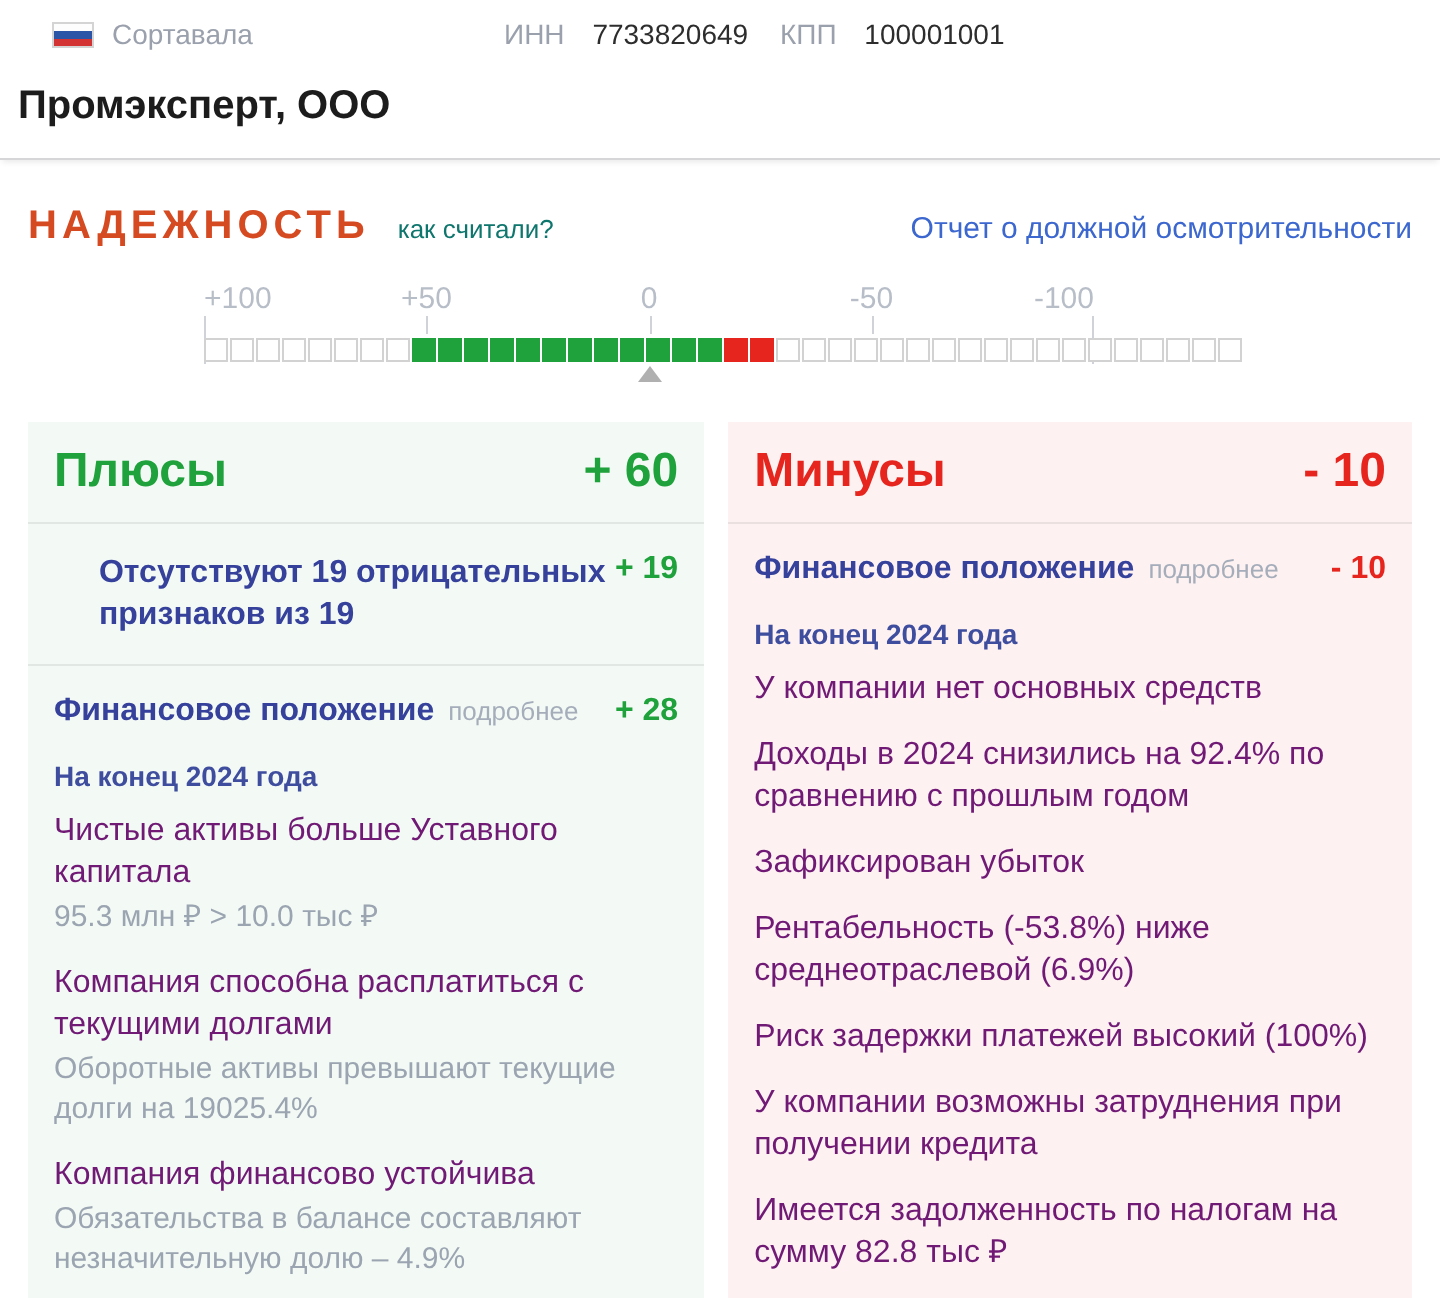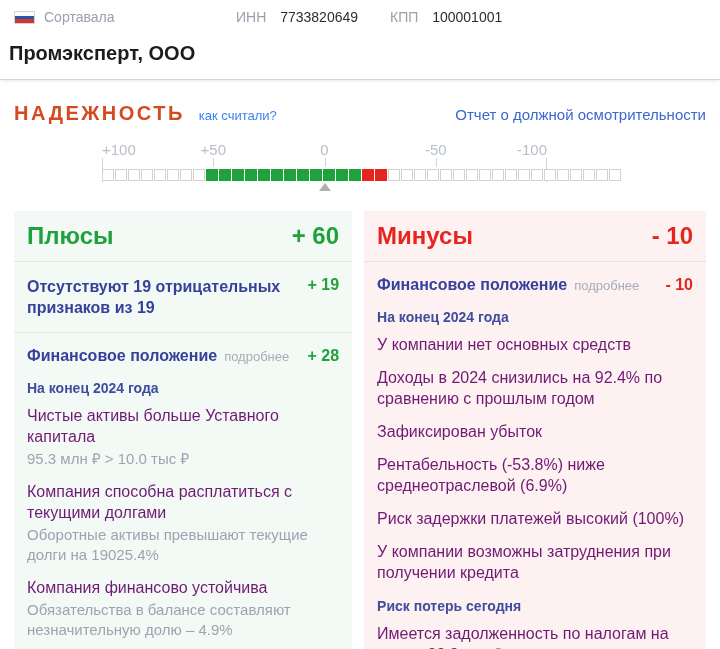--- a/index.html
+++ b/index.html
@@ -4,37 +4,37 @@
 <style>
   :root{
     --green:#1fa13b; --red:#e6261e; --orange:#d54a21; --link-blue:#3c67cf;
     --navy:#35419b; --subheader-navy:#3e4d9e; --muted-gray:#9aa1ad;
     --plus-bg:#f3faf5; --minus-bg:#fdf1f1;
   }
   *{box-sizing:border-box;margin:0;padding:0;}
   html,body{width:720px;height:649px;overflow:hidden;background:#fff;
     font-family:"Liberation Sans",sans-serif;color:#1f1f1f;}
   
-  .topbar{position:relative;height:34px;display:flex;align-items:center;padding:0 14px;font-size:14px;text-align:right;}
+  .topbar{position:relative;height:34px;display:flex;align-items:center;padding:0 26px;font-size:14px;text-align:right;}
   .flag{width:21px;height:13px;border:1px solid #d4d4d4;display:inline-block;
     background:linear-gradient(#fdfdfd 0 33%, #2b56a8 33% 66%, #d43333 66% 100%);}
   .region{color:var(--muted-gray);margin-left:9px;}
   .code-group{position:absolute;top:9px;white-space:nowrap;}
-  .code-inn{left:236px;} .code-kpp{left:390px;}
+  .code-inn{left:252px;} .code-kpp{left:390px;}
   .code-label{color:var(--muted-gray);}
   .code-value{color:#2d2d2d;margin-left:10px;}
   
   .title-row{padding:8px 14px 14px 9px;border-bottom:1px solid #d6d6d8;
     box-shadow:0 2px 3px -1px rgba(0,0,0,0.09);}
   .company-title{font-size:20px;font-weight:bold;color:#1c1c1c;}
   
   .panel{padding:22px 14px 0;}
   .panel-head{display:flex;align-items:baseline;}
   .nad-title{color:var(--orange);font-size:20px;font-weight:bold;letter-spacing:2.5px;}
-  .how-link{color:#3b82f6;font-size:13px;margin-left:14px;cursor:pointer;}
+  .how-link{color:#0f766e;font-size:13px;margin-left:14px;cursor:pointer;}
   .report-link{margin-left:auto;color:var(--link-blue);font-size:15px;cursor:pointer;}
   
   .scale{position:relative;height:56px;margin:16px 0 0 88px;width:445px;}
   .scale-label{position:absolute;top:0;font-size:15px;color:#b8bec8;}
   .sl-0{left:0;} .sl-1{left:25%;transform:translateX(-50%);} .sl-2{left:50%;transform:translateX(-50%);}
   .sl-3{left:75%;transform:translateX(-50%);} .sl-4{right:0;}
   .tick{position:absolute;width:1px;background:#cfd3d9;}
   .tick-edge-l{left:0;top:17px;height:24px;}
   .tick-edge-r{right:0;top:17px;height:24px;}
   .tick-mid{top:17px;height:9px;}
@@ -48,21 +48,21 @@
   
   .columns{display:flex;gap:12px;margin-top:14px;height:447px;overflow:hidden;}
   .col{overflow:hidden;}
   .col-plus{width:352px;background:var(--plus-bg);}
   .col-minus{width:356px;background:var(--minus-bg);}
   .col-head{display:flex;justify-content:space-between;align-items:center;
     padding:11px 13px;font-size:24px;font-weight:bold;border-bottom:1px solid rgba(0,0,0,0.07);}
   .col-plus .col-head{color:var(--green);}
   .col-minus .col-head{color:var(--red);}
   .plus-score{color:var(--green);} .minus-score{color:var(--red);}
-  .item-row{display:flex;justify-content:space-between;padding:14px 13px;
+  .item-row{display:flex;justify-content:flex-end;padding:14px 13px;
     border-bottom:1px solid rgba(0,0,0,0.07);}
   .item-title{color:var(--navy);font-weight:bold;font-size:16px;line-height:21px;max-width:258px;}
   .item-score{font-weight:bold;font-size:16px;white-space:nowrap;}
   .block{padding:14px 13px 0;}
   .block-head{display:flex;align-items:baseline;}
   .block-title{color:var(--navy);font-weight:bold;font-size:16px;cursor:pointer;}
   .more-link{color:#a5adba;font-size:13px;margin-left:7px;cursor:pointer;}
   .block-score{margin-left:auto;font-weight:bold;font-size:16px;}
   .subheader{color:var(--subheader-navy);font-weight:bold;font-size:14px;margin:15px 0 9px;}
   .entry{margin-bottom:12px;}
@@ -211,21 +211,20 @@
         </div>
         <div class="entry">
           <div class="entry-text">Рентабельность (-53.8%) ниже среднеотраслевой (6.9%)</div>
         </div>
         <div class="entry">
           <div class="entry-text">Риск задержки платежей высокий (100%)</div>
         </div>
         <div class="entry">
           <div class="entry-text">У компании возможны затруднения при получении кредита</div>
         </div>
-        <div class="subheader">Риск потерь сегодня</div>
         <div class="entry">
           <div class="entry-text">Имеется задолженность по налогам на сумму 82.8 тыс ₽</div>
 
         </div>
       </div>
     </div>
 
   </div>
 </div>
 

